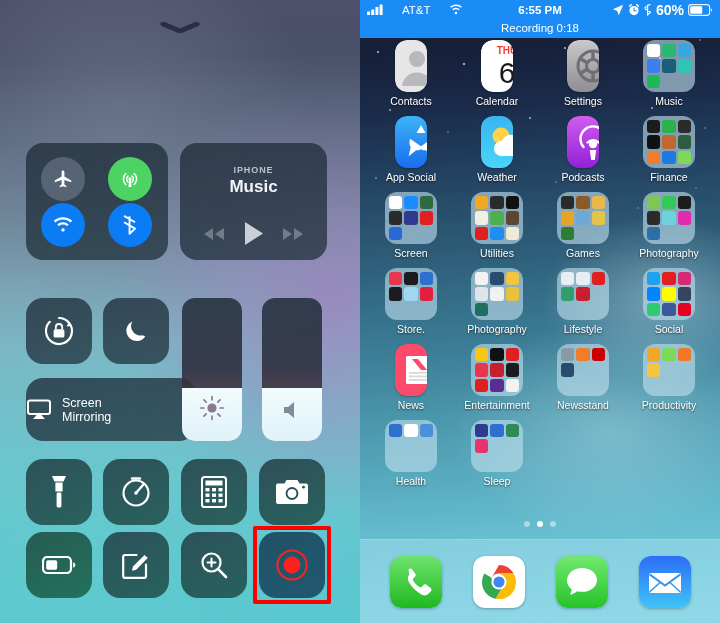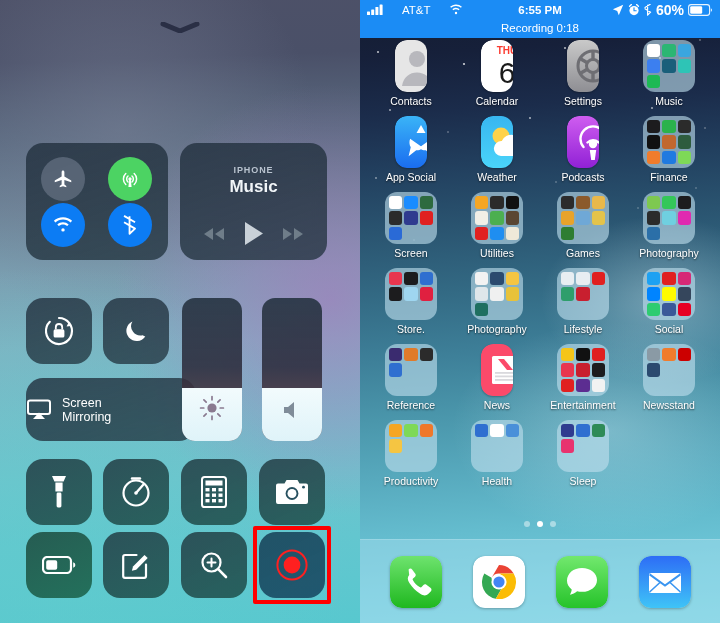--- a/index.html
+++ b/index.html
@@ -668,34 +668,20 @@
             <div class="mini" style="background: rgb(0, 132, 255);"></div>
             <div class="mini" style="background: rgb(255, 252, 0);"></div>
             <div class="mini" style="background: rgb(53, 70, 92);"></div>
             <div class="mini" style="background: rgb(46, 204, 113);"></div>
             <div class="mini" style="background: rgb(59, 89, 152);"></div>
             <div class="mini" style="background: rgb(230, 0, 35);"></div>
           </div>
           <div class="app-label">Social</div>
         </div>
         <div class="app">
-          <div class="folder">
-            <div class="mini" style="background: rgb(58, 43, 111);"></div>
-            <div class="mini" style="background: rgb(224, 123, 42);"></div>
-            <div class="mini" style="background: rgb(43, 43, 43);"></div>
-            <div class="mini" style="background: rgb(47, 111, 208);"></div>
-            <div class="mini" style="background: transparent;"></div>
-            <div class="mini" style="background: transparent;"></div>
-            <div class="mini" style="background: transparent;"></div>
-            <div class="mini" style="background: transparent;"></div>
-            <div class="mini" style="background: transparent;"></div>
-          </div>
-          <div class="app-label">Reference</div>
-        </div>
-        <div class="app">
           <div class="app-icon"><svg width="52" height="52" viewBox="0 0 52 52">
       <rect width="52" height="52" rx="12" fill="#fb4a6a"></rect>
       <rect x="11" y="12" width="30" height="28" rx="1.5" fill="#fff"></rect>
       <g fill="#d9d9dd">
         <rect x="14" y="28" width="24" height="1.8"></rect>
         <rect x="14" y="31.5" width="24" height="1.8"></rect>
         <rect x="14" y="35" width="24" height="1.8"></rect>
       </g>
       <path d="M17 15h6l9 11h-6z" fill="#fb4a6a"></path>
     </svg></div>

